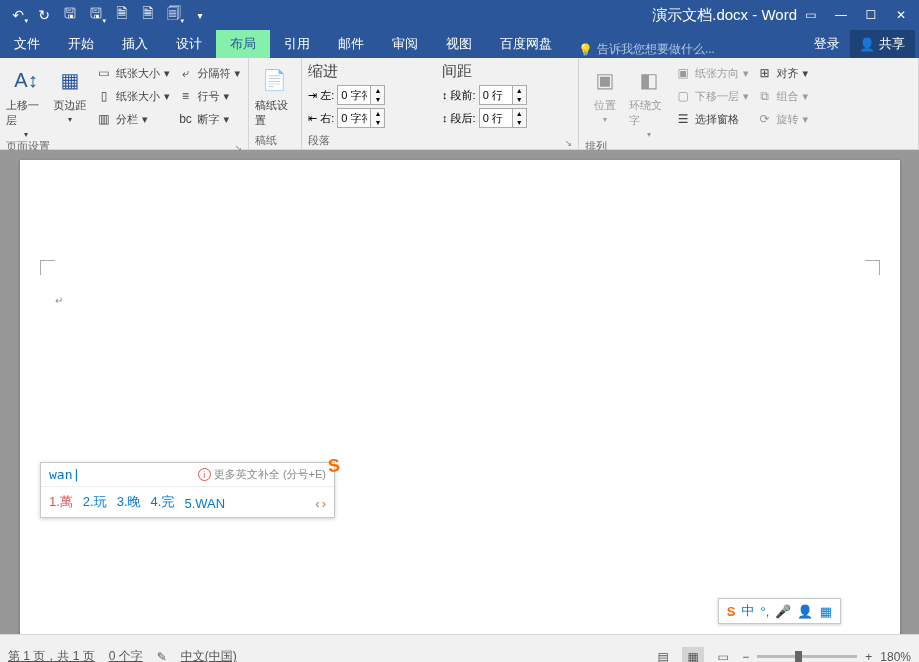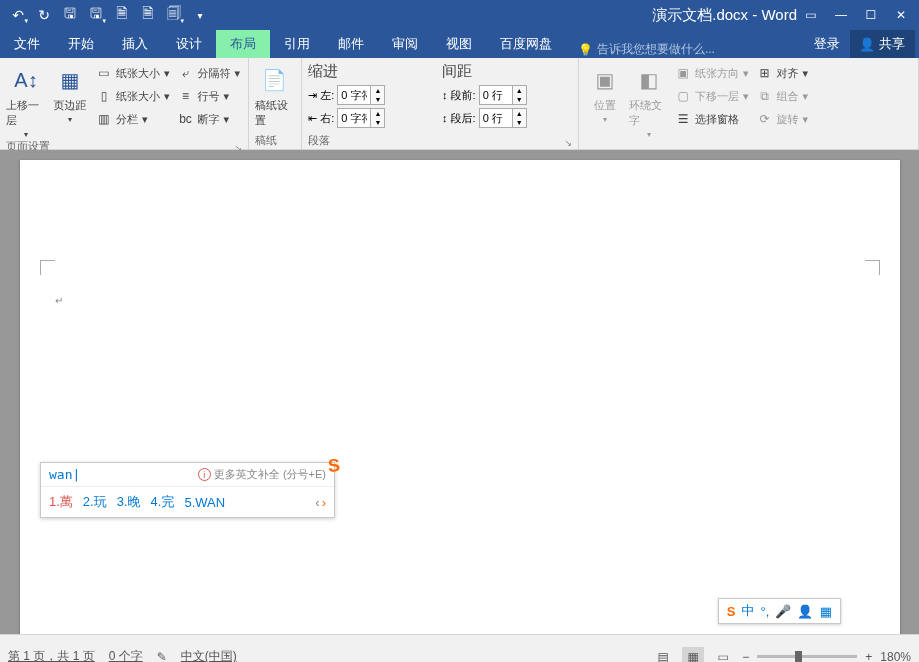--- a/index.html
+++ b/index.html
@@ -46,21 +46,21 @@
 .page-margin-tr { position: absolute; right: 20px; top: 100px; width: 15px; height: 15px; border-right: 1px solid #aaa; border-top: 1px solid #aaa; }
 .cursor-mark { position: absolute; left: 35px; top: 135px; font-size: 10px; color: #888; }
 
 .ime-box { position: absolute; left: 40px; top: 312px; width: 295px; background: #fff; border: 1px solid #c8c8c8; box-shadow: 0 1px 4px rgba(0,0,0,0.2); font-size: 13px; }
 .ime-input-row { display: flex; align-items: center; padding: 4px 8px; border-bottom: 1px solid #eee; }
 .ime-typed { color: #0078d4; font-family: monospace; }
 .ime-typed::after { content: "|"; color: #0078d4; animation: blink 1s infinite; }
 @keyframes blink { 50% { opacity: 0; } }
 .ime-hint { margin-left: auto; color: #888; font-size: 11px; display: flex; align-items: center; gap: 3px; }
 .ime-hint-icon { width: 13px; height: 13px; border: 1px solid #d9534f; border-radius: 50%; color: #d9534f; font-size: 9px; display: flex; align-items: center; justify-content: center; }
-.ime-cand-row { display: flex; align-items: center; padding: 6px 8px; gap: 10px; }
+.ime-cand-row { display: flex; align-items: flex-end; padding: 6px 8px; gap: 10px; }
 .cand { color: #0078d4; }
 .cand.c1 { color: #d9534f; }
 .cand-num { color: inherit; }
 .ime-nav { margin-left: auto; display: flex; gap: 2px; color: #888; }
 .sogou-badge { position: absolute; right: -18px; top: -8px; width: 24px; height: 24px; color: #ff6a00; font-size: 18px; font-weight: bold; transform: rotate(-5deg); }
 
 .ime-status { position: absolute; right: 78px; bottom: 10px; background: #fff; border: 1px solid #c8c8c8; display: flex; align-items: center; gap: 6px; padding: 3px 8px; box-shadow: 0 1px 3px rgba(0,0,0,0.2); }
 .ime-status span { cursor: pointer; font-size: 13px; }
 .sogou-s { color: #ff6a00; font-weight: bold; font-size: 15px; }
 
@@ -233,20 +233,21 @@
             <span class="ico">☰</span>
             <span>选择窗格</span>
           </div>
       </div>
       <div class="col">
         <div class="small-btn"><span class="ico">⊞</span><span>对齐</span> ▾</div>
         <div class="small-btn disabled"><span class="ico">⧉</span><span>组合</span> ▾</div>
         <div class="small-btn disabled"><span class="ico">⟳</span><span>旋转</span> ▾</div>
       </div>
     </div>
+    <div class="group-label">排列</div>
   </div>
 </div>
 
 <div class="doc-area">
   <div class="page">
     <div class="page-margin-tl"></div>
     <div class="page-margin-tr"></div>
     <div class="cursor-mark">↵</div>
   </div>
 

